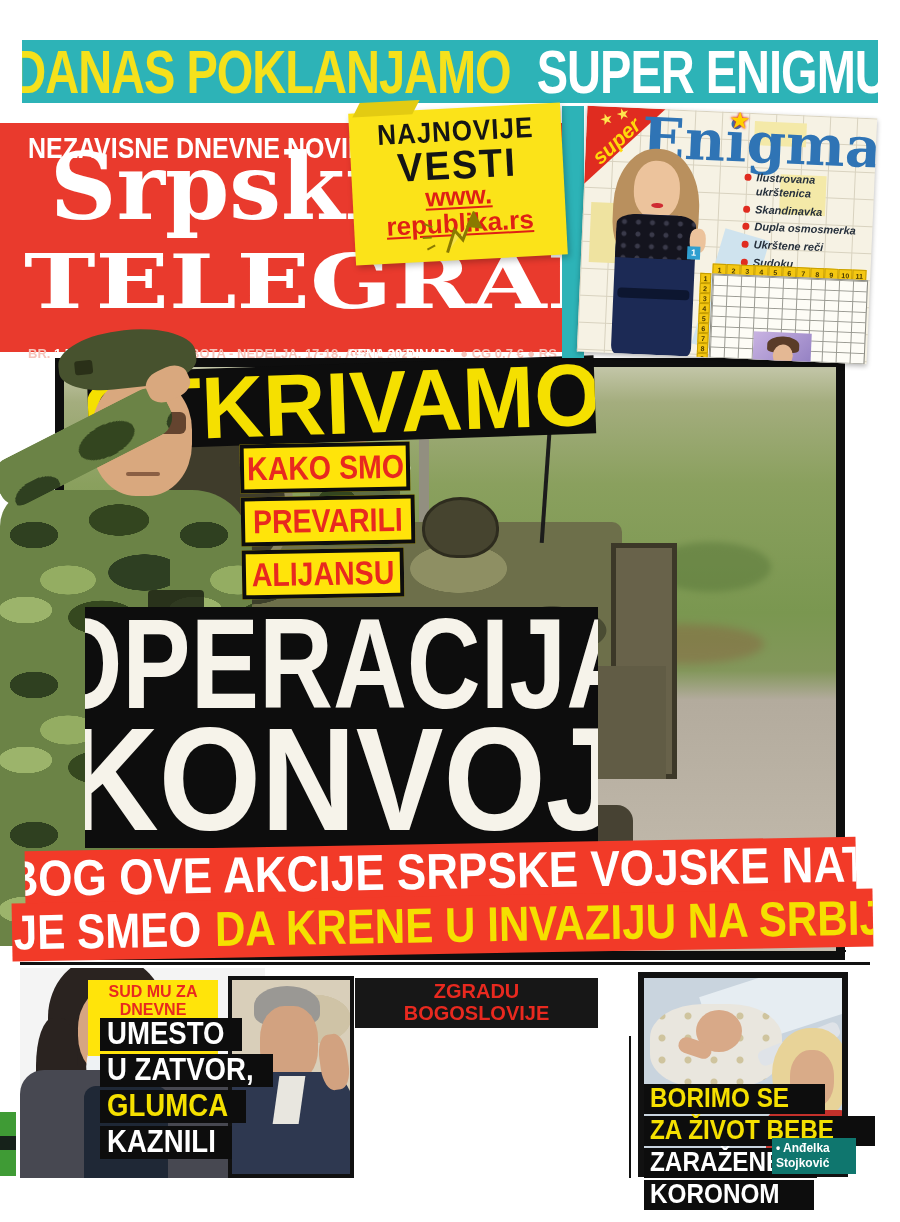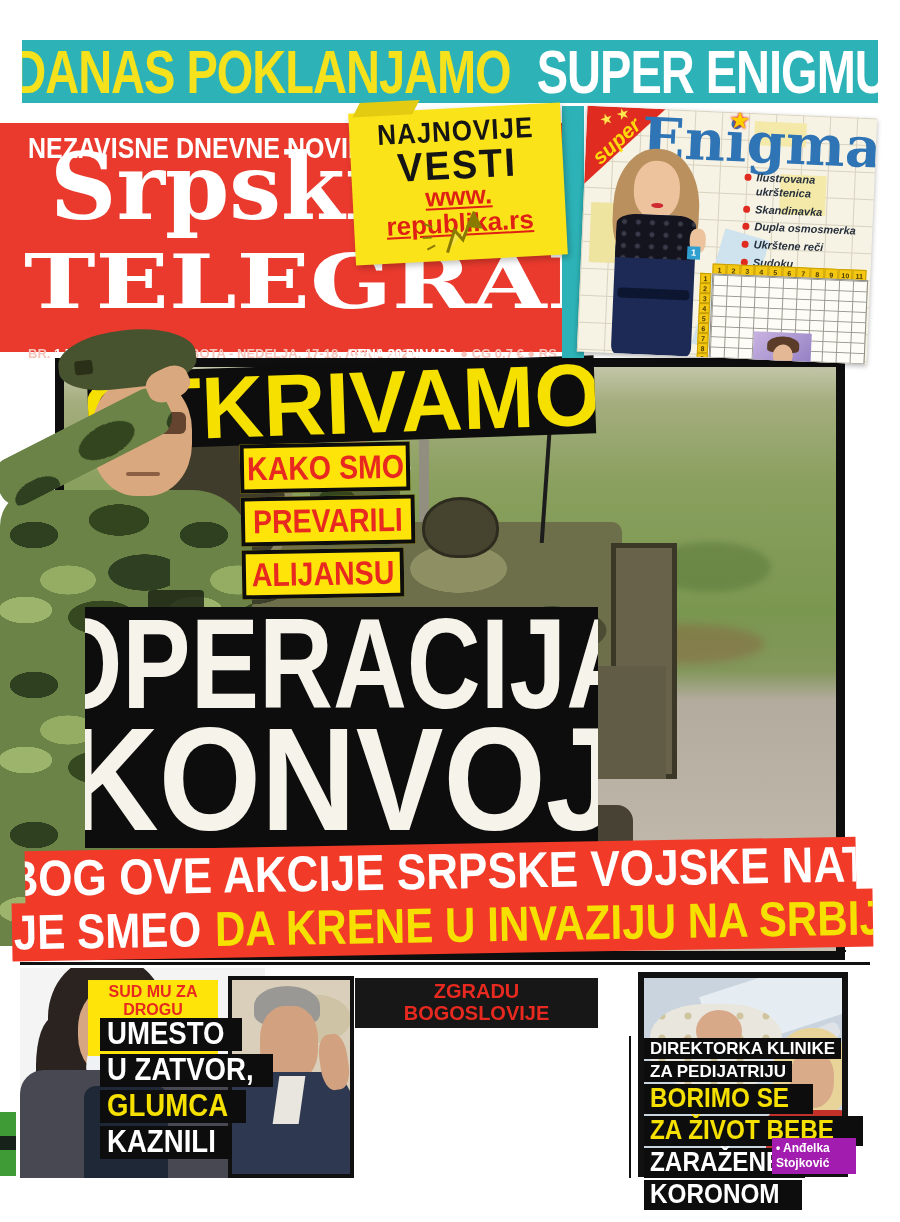--- a/index.html
+++ b/index.html
@@ -290,23 +290,23 @@
               transform:rotate(-22deg);border-radius:6px;}
   .dr-hair{position:absolute;left:128px;top:50px;width:76px;height:92px;background:#e8d398;
            border-radius:50% 42% 42% 50%;}
   .dr-face{position:absolute;left:146px;top:72px;width:44px;height:58px;background:#d9ab88;
            border-radius:45%;}
   .dr-top{position:absolute;left:122px;top:132px;width:88px;height:68px;background:#c3312b;
           border-radius:14px 14px 0 0;}
   .st3-kicker{left:644px;top:1038px;z-index:3;font-size:17px;line-height:1;}
   .st3-kicker .blackline{padding:2px 6px;margin-bottom:2px;display:block;width:fit-content;}
   .st3-lines{left:644px;top:1084px;z-index:3;font-size:27px;line-height:1;}
-  .st3-lines .blackline{display:block;width:fit-content;padding:1px 8px 2px 6px;margin-bottom:2px;}
+  .st3-lines .blackline{display:block;width:fit-content;padding:1px 20px 2px 6px;margin-bottom:2px;}
   .st3-lines .txt{display:inline-block;transform:scale(.9,1.05);transform-origin:left;white-space:nowrap;}
-  .st3-cap{left:772px;top:1138px;width:76px;background:#a21caf;color:#fff;font-weight:bold;
+  .st3-cap{left:772px;top:1138px;width:76px;background:#0f766e;color:#fff;font-weight:bold;
            font-size:12px;line-height:1.25;padding:3px 4px;z-index:4;}
   .st3-cap .cap-l1:before{content:"• ";color:#fff;}
 </style>
 </head>
 <body>
 
 <div class="page">
 
   <div class="abs top-banner">
     <div class="txt">
@@ -488,21 +488,21 @@
 
   <div class="abs ph-actor">
     <div class="ac-hair"></div>
     <div class="ac-hair2"></div>
     <div class="ac-face"></div>
     <div class="ac-mask"></div>
     <div class="ac-body"></div>
     <div class="ac-shirt"></div>
   </div>
   <div class="abs st1-kicker">
-    <div data-bind="story_left.kicker1">SUD MU ZA DROGU</div>
+    <div data-bind="story_left.kicker1">SUD MU ZA DNEVNE</div>
     <div data-bind="story_left.kicker2">DODELIO KREDIT</div>
   </div>
   <div class="abs st1-lines">
     <div><span class="blackline white-t"><span class="txt" data-bind="story_left.line1">UMESTO</span></span></div>
     <div><span class="blackline white-t"><span class="txt" data-bind="story_left.line2">U ZATVOR,</span></span></div>
     <div><span class="blackline yellow-t"><span class="txt" data-bind="story_left.line3">GLUMCA</span></span></div>
     <div><span class="blackline white-t"><span class="txt" data-bind="story_left.line4">KAZNILI</span></span></div>
   </div>
 
   <div class="abs ph-milo">
@@ -520,24 +520,20 @@
   <div class="abs ph-baby">
     <div class="bb-beam"></div>
     <div class="bb-blanket"></div>
     <div class="bb-head"></div>
     <div class="bb-arm"></div>
     <div class="bb-machine"></div>
     <div class="dr-hair"></div>
     <div class="dr-face"></div>
     <div class="dr-top"></div>
   </div>
-  <div class="abs st3-kicker">
-    <span class="blackline" data-bind="story_right.kicker1">DIREKTORKA KLINIKE</span>
-    <span class="blackline" data-bind="story_right.kicker2">ZA PEDIJATRIJU</span>
-  </div>
   <div class="abs st3-lines">
     <span class="blackline yellow-t"><span class="txt" data-bind="story_right.h1">BORIMO SE</span></span>
     <span class="blackline yellow-t"><span class="txt" data-bind="story_right.h2">ZA ŽIVOT BEBE</span></span>
     <span class="blackline white-t"><span class="txt" data-bind="story_right.h3">ZARAŽENE</span></span>
     <span class="blackline white-t"><span class="txt" data-bind="story_right.h4">KORONOM</span></span>
   </div>
   <div class="abs st3-cap">
     <div class="cap-l1" data-bind="story_right.caption1">Anđelka</div>
     <div class="cap-l2" data-bind="story_right.caption2">Stojković</div>
   </div>

